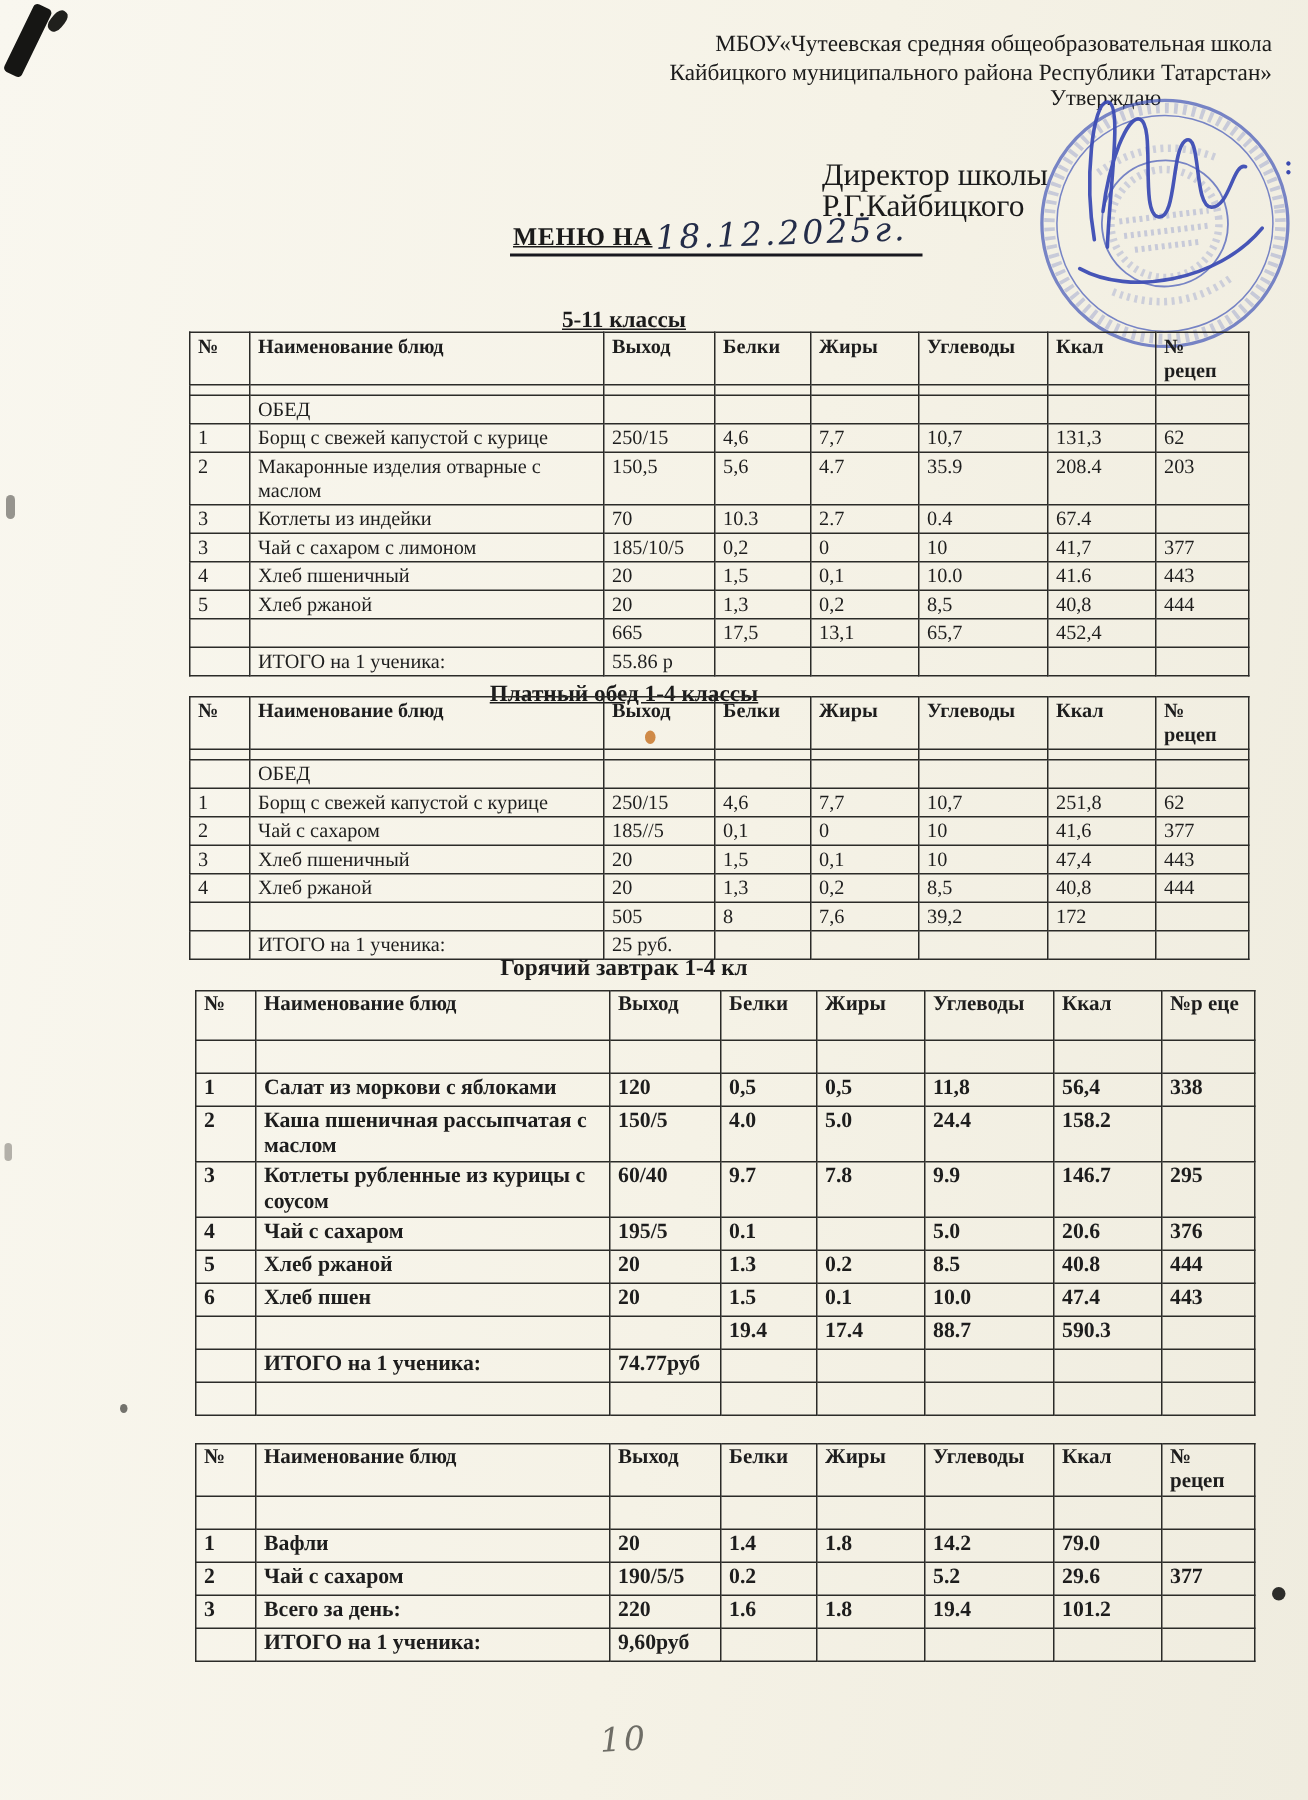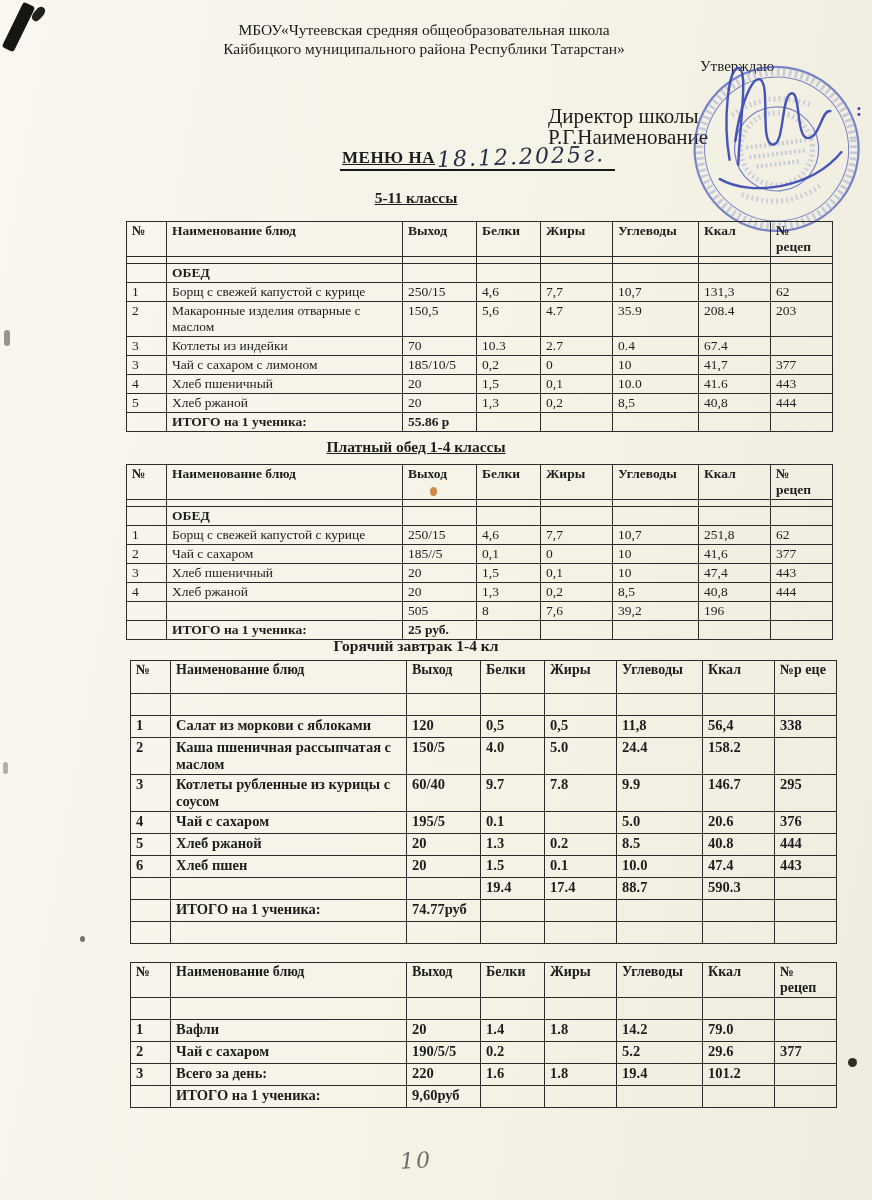--- a/index.html
+++ b/index.html
@@ -6,50 +6,50 @@
   html, body { margin: 0; padding: 0; }
   body {
     width: 872px; height: 1200px; position: relative; overflow: hidden;
     background: linear-gradient(100deg, #f9f7ef 0%, #f5f2e6 55%, #efecdf 100%);
     font-family: "Liberation Serif", "DejaVu Serif", serif;
     color: #1b1b1b;
   }
   .abs { position: absolute; }
 
   
-  .school-head { left: 0; right: 24px; top: 20px; text-align: center; font-size: 15.5px; line-height: 19px; }
+  .school-head { left: 0; right: 24px; top: 20px; text-align: right; font-size: 15.5px; line-height: 19px; }
   .approve { left: 700px; top: 58px; font-size: 15px; }
   .director { left: 548px; top: 106px; font-size: 21px; line-height: 21px; }
   .menu-line { left: 340px; top: 146px; display: inline-flex; align-items: flex-end; gap: 2px;
                border-bottom: 2px solid #18181f; padding: 0 10px 1px 2px; }
   .menu-label { font-weight: bold; font-size: 17px; text-decoration: underline; letter-spacing: .5px; }
   .menu-date { font-size: 22px; font-style: italic; color: #242d49; letter-spacing: 2px;
                font-family: "DejaVu Serif", serif; transform: rotate(-2deg); line-height: 22px; }
 
   .sec-title { left: 0; right: 40px; text-align: center; font-weight: bold; font-size: 15.5px; }
-  .underlined { text-decoration: underline; }
+  .underlined { text-decoration: underline; margin-top: 16px; }
 
   
   .tbl { position: absolute; }
   table.menu-table { border-collapse: collapse; table-layout: fixed; width: 706px;
                      font-size: 13.5px; color: #1d1d1d; }
   .menu-table th, .menu-table td { border: 1.6px solid #2b2b28; padding: 1px 5px;
                      vertical-align: top; text-align: left; overflow: hidden; }
   .menu-table th { font-weight: bold; height: 33px; }
   .menu-table td { height: 19px; }
   .menu-table th:nth-child(1), .menu-table td:nth-child(1) { width: 40px; }
   .menu-table th:nth-child(2), .menu-table td:nth-child(2) { width: 236px; }
   .menu-table th:nth-child(3), .menu-table td:nth-child(3) { width: 74px; }
   .menu-table th:nth-child(4), .menu-table td:nth-child(4) { width: 64px; }
   .menu-table th:nth-child(5), .menu-table td:nth-child(5) { width: 72px; }
   .menu-table th:nth-child(6), .menu-table td:nth-child(6) { width: 86px; }
   .menu-table th:nth-child(7), .menu-table td:nth-child(7) { width: 72px; }
   .menu-table th:nth-child(8), .menu-table td:nth-child(8) { width: 62px; }
   tr.thin td { height: 7px; padding: 0 5px; }
-  tr.bold td { font-weight: bold; }
+  tr.bold td { font-weight: normal; }
   table.heavy td { font-weight: bold; height: 22px; font-size: 14.5px; }
   table.heavy th { font-size: 14px; }
 
   
   .stamp { left: 676px; top: 44px; transform: rotate(-7deg); }
 
   
   .corner-mark { left: 12px; top: 2px; width: 13px; height: 50px; background: #161614;
                  transform: rotate(26deg); border-radius: 3px; }
   .corner-dot { left: 34px; top: 6px; width: 9px; height: 16px; background: #20201d;
@@ -80,21 +80,21 @@
 
 <div class="abs school-head">
   <div>МБОУ«Чутеевская средняя общеобразовательная школа</div>
   <div>Кайбицкого муниципального района Республики Татарстан»</div>
 </div>
 
 <div class="abs approve">Утверждаю</div>
 
 <div class="abs director">
   <div>Директор школы</div>
-  <div>Р.Г.Наименование</div>
+  <div>Р.Г.Кайбицкого</div>
 </div>
 
 <svg class="abs stamp" width="200" height="200" viewBox="0 0 200 200" aria-hidden="true">
   <g fill="none" stroke="#4256b8" opacity="0.7">
     <circle cx="100" cy="105" r="82" stroke-width="2.2"></circle>
     <circle cx="100" cy="105" r="72" stroke-width="1"></circle>
     <circle cx="100" cy="105" r="77" stroke-width="7" stroke-dasharray="2.5 3.5" opacity="0.35"></circle>
     <circle cx="100" cy="105" r="42" stroke-width="1.2"></circle>
     <circle cx="100" cy="105" r="36" stroke-width="5" stroke-dasharray="2 3" opacity="0.3"></circle>
     <path d="M70,100 h60 M72,110 h56 M78,120 h44" stroke-width="4" stroke-dasharray="2 2.5" opacity="0.35"></path>
@@ -201,20 +201,30 @@
         <tr>
           <td>5</td>
           <td>Хлеб ржаной</td>
           <td>20</td>
           <td>1,3</td>
           <td>0,2</td>
           <td>8,5</td>
           <td>40,8</td>
           <td>444</td>
         </tr>
+        <tr>
+          <td></td>
+          <td></td>
+          <td>665</td>
+          <td>17,5</td>
+          <td>13,1</td>
+          <td>65,7</td>
+          <td>452,4</td>
+          <td></td>
+        </tr>
         <tr class="bold">
           <td></td>
           <td>ИТОГО на 1 ученика:</td>
           <td>55.86 р</td>
           <td></td>
           <td></td>
           <td></td>
           <td></td>
           <td></td>
         </tr>
@@ -298,21 +308,21 @@
           <td>40,8</td>
           <td>444</td>
         </tr>
         <tr>
           <td></td>
           <td></td>
           <td>505</td>
           <td>8</td>
           <td>7,6</td>
           <td>39,2</td>
-          <td>196</td>
+          <td>172</td>
           <td></td>
         </tr>
         <tr class="bold">
           <td></td>
           <td>ИТОГО на 1 ученика:</td>
           <td>25 руб.</td>
           <td></td>
           <td></td>
           <td></td>
           <td></td>

